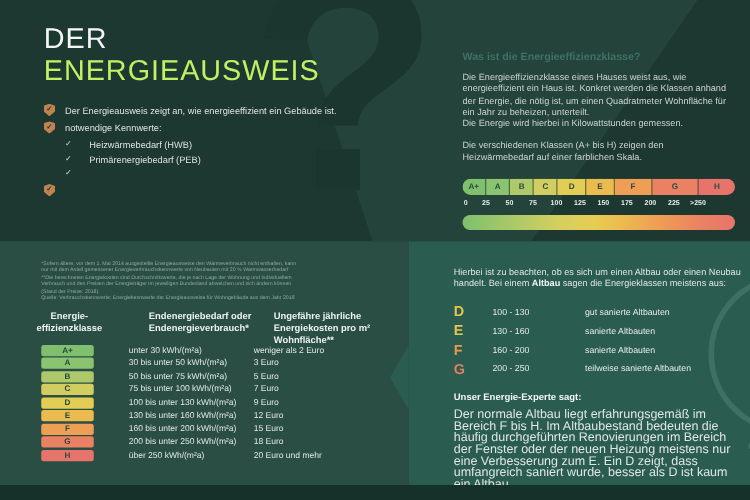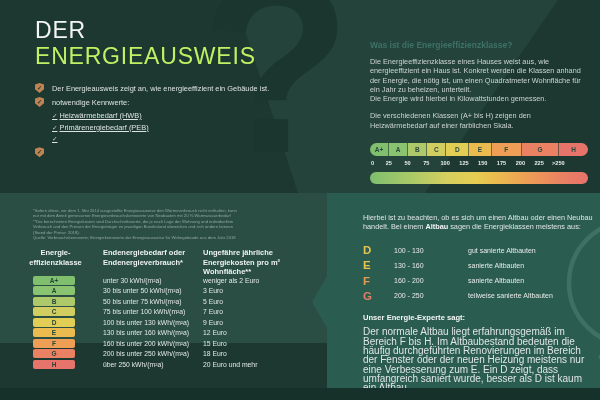--- a/index.html
+++ b/index.html
@@ -17,21 +17,21 @@
   .top-left{position:absolute;left:35px;top:17px;width:290px;}
   .title{font-size:23px;line-height:26px;font-weight:500;letter-spacing:.8px;color:#f3f5f3;margin:0;}
   .title .accent{display:block;color:#bef264;}
   .bullets{margin-top:15px;text-align:right;}
   .bullet{display:flex;gap:8px;margin-bottom:5px;font-size:7.4px;line-height:9px;color:#dde3e0;}
   .shield{flex:0 0 auto;width:9px;height:10px;background:#bf8352;margin-top:-1px;
           clip-path:polygon(50% 0,100% 16%,100% 62%,50% 100%,0 62%,0 16%);
           display:flex;align-items:center;justify-content:center;}
   .shield span{color:#1d3830;font-size:6px;font-weight:bold;}
   .checks{margin:2px 0 5px 17px;}
-  .check-row{display:flex;gap:2px;margin-bottom:3.6px;font-size:7.4px;line-height:8px;color:#dde3e0;text-decoration:underline;}
+  .check-row{display:flex;gap:14px;margin-bottom:3.6px;font-size:7.4px;line-height:8px;color:#dde3e0;}
   .check-glyph{color:#cfd8d3;font-size:6.5px;line-height:8px;}
   .two-line span{display:block;}
   .top-right{position:absolute;left:370px;top:40px;width:220px;}
   .tr-heading{font-size:8.5px;font-weight:bold;color:#3d7265;margin:0 0 7px 0;}
   .tr-para{font-size:7.3px;line-height:9.3px;color:#ccd4d1;margin:0;}
   .tr-para .pblock{display:block;}
   .tr-para2{margin-top:8px;}
   
   .scale{margin-top:13px;width:218px;}
   .scale-boxes{display:flex;height:13px;border-radius:6.5px;overflow:hidden;}
@@ -45,30 +45,30 @@
   .tick:nth-child(1){left:1.2%;}  .tick:nth-child(2){left:8.62%;}
   .tick:nth-child(3){left:17.24%;}.tick:nth-child(4){left:25.86%;}
   .tick:nth-child(5){left:34.48%;}.tick:nth-child(6){left:43.10%;}
   .tick:nth-child(7){left:51.72%;}.tick:nth-child(8){left:60.34%;}
   .tick:nth-child(9){left:68.97%;}.tick:nth-child(10){left:77.59%;}
   .tick:nth-child(11){left:86.4%;}
   .gradbar{height:12px;margin-top:4px;border-radius:6px;
     background:linear-gradient(90deg,#7fbf6e 0%,#a9c968 18%,#d6cf5e 36%,#e6cd52 48%,#ecbb4f 58%,#ee9e55 72%,#e98162 88%,#e7746b 100%);}
   
   .bottom{position:absolute;left:0;top:193px;width:600px;height:195px;display:flex;}
-  .bottom-left{position:relative;width:327px;height:150px;background:#2a4e43;}
+  .bottom-left{position:relative;width:327px;height:195px;background:#2a4e43;}
   .notch{position:absolute;right:0;top:83px;width:0;height:0;
          border-top:26px solid transparent;border-bottom:26px solid transparent;
          border-right:15px solid #2b5c50;}
   .footnote{position:absolute;left:33px;top:15px;width:250px;
             font-size:4.2px;line-height:5.4px;color:#8fa89e;}
   .thead{position:absolute;left:0;top:55px;display:flex;
          font-size:7.5px;line-height:9.5px;font-weight:bold;color:#eef3f1;}
   .th1{width:75px;margin-left:18px;text-align:center;}
-  .th2{width:100px;margin-left:10px;}
+  .th2{width:100px;margin-left:26px;}
   .th3{width:122px;}
   .tbody{position:absolute;left:33px;top:82px;right:0;}
   .trow{display:flex;align-items:center;height:10.5px;}
   .chip{width:42px;height:9px;border-radius:2px;display:flex;align-items:center;justify-content:center;
         font-size:6.5px;font-weight:bold;color:#27463c;}
   .cell-demand{margin-left:28px;width:100px;font-size:6.8px;color:#e2e8e5;white-space:nowrap;}
   .cell-cost{font-size:6.8px;color:#e2e8e5;white-space:nowrap;}
   .bottom-right{position:relative;flex:1;height:195px;background:#2b5c50;overflow:hidden;}
   .bulb{position:absolute;left:224px;top:18px;}
   .br-content{position:absolute;left:36px;top:20px;width:232px;z-index:2;}

